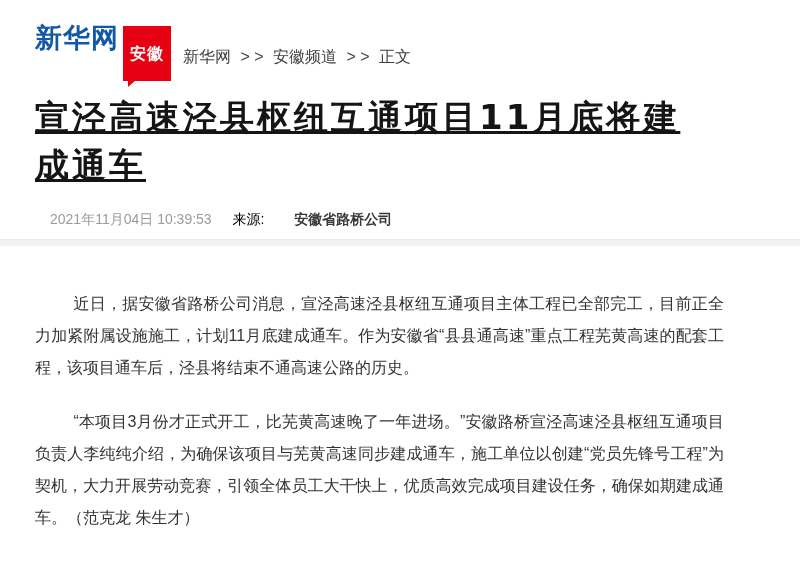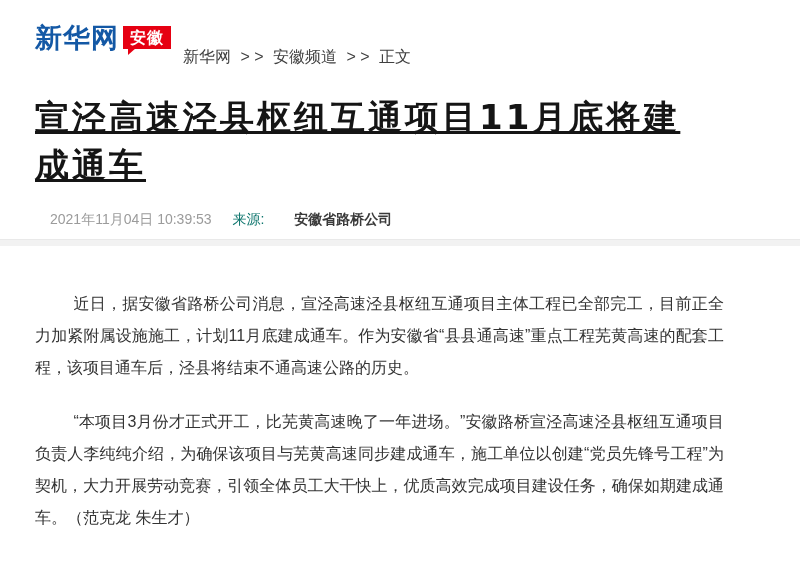--- a/index.html
+++ b/index.html
@@ -27,21 +27,21 @@
     line-height: 27px;
     font-family: "DejaVu Sans", sans-serif;
   }
   .logo-badge {
     position: relative;
     margin-left: 4px; margin-top: 2px;
     background: #e60012;
     color: #ffffff;
     font-size: 16px; font-weight: 700;
     line-height: 23px;
-    padding: 0 7px;
+    padding: 16px 7px;
     letter-spacing: 1px;
   }
   .logo-badge::after {
     content: "";
     position: absolute;
     left: 5px; bottom: -6px;
     width: 0; height: 0;
     border-top: 7px solid #e60012;
     border-right: 8px solid transparent;
   }
@@ -63,21 +63,21 @@
     color: #151515;
     font-family: "DejaVu Sans", sans-serif;
     text-decoration: underline;
   }
   .meta {
     margin: 22px 35px 0 50px;
     font-size: 14px;
     color: #9b9b9b;
     white-space: nowrap;
   }
-  .meta .source-label { margin-left: 17px; color: #0f766e; }
+  .meta .source-label { margin-left: 17px; color: #000000; }
   .meta .source-name  { margin-left: 26px; color: #3a3a3a; font-weight: 700; }
 
   
   .divider {
     margin-top: 10px;
     width: 800px; height: 7px;
     background: #f2f2f2;
     border-top: 1px solid #e9e9e9;
     box-sizing: border-box;
   }

